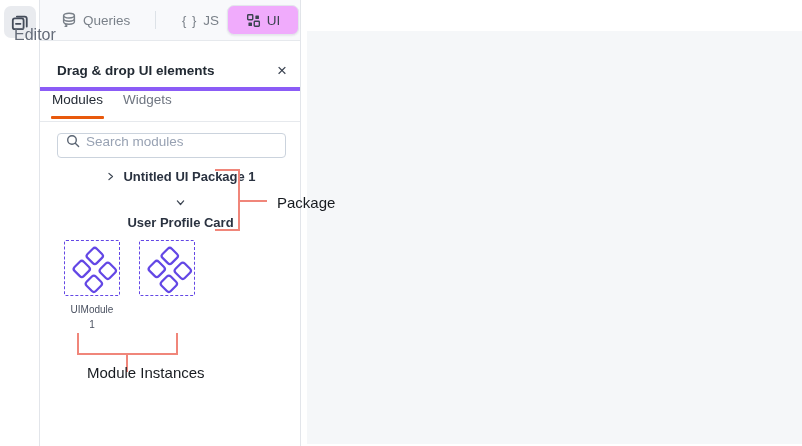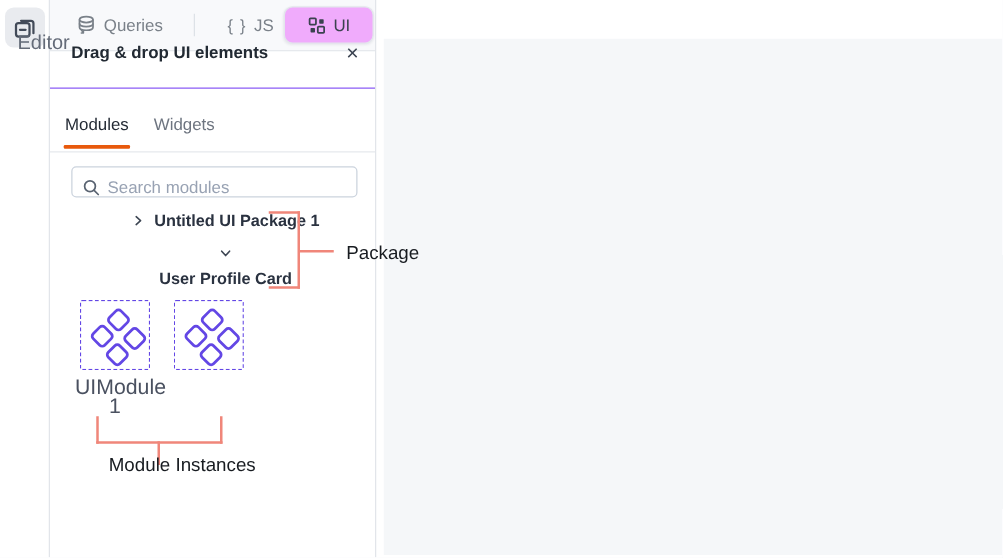--- a/index.html
+++ b/index.html
@@ -26,46 +26,46 @@
   
   .editor-tabs{position:absolute;left:0;top:0;width:100%;height:41px;border-bottom:1px solid #E6E9ED;background:#F8F9FB;}
   .switch-item{position:absolute;top:0;height:40px;display:flex;align-items:center;gap:6px;font-size:13.5px;color:#7A8189;cursor:pointer;}
   .switch-queries{left:22px;}
   .switch-sep{position:absolute;left:115px;top:11px;width:1px;height:18px;background:#DDE2E7;}
   .switch-js{left:142px;}
   .braces{font-size:13px;color:#7A8189;letter-spacing:1px;}
   .switch-ui{left:187px;top:5px;height:30px;width:72px;justify-content:center;background:#f0abfc;border:1px solid #E3E7EC;border-radius:7px;box-shadow:0 1px 2px rgba(20,30,45,.08);color:#3A424F;font-weight:500;}
 
   
-  .panel-header{position:absolute;left:0;top:34px;width:100%;height:37px;border-bottom:1px solid #8b5cf6;display:flex;align-items:flex-start;justify-content:space-between;padding:0 13px 0 17px;}
+  .panel-header{position:absolute;left:0;top:54px;width:100%;height:37px;border-bottom:4px solid #8b5cf6;display:flex;align-items:center;justify-content:space-between;padding:0 13px 0 17px;}
   .panel-title{font-size:13.5px;font-weight:700;color:#222A33;}
   .close-btn{font-size:17px;color:#3C4452;cursor:pointer;line-height:1;}
 
   
   .wm-tabs{position:absolute;left:0;top:78px;width:100%;height:44px;border-bottom:1px solid #E6E9ED;display:flex;align-items:stretch;gap:20px;padding:0 12px;}
   .wm-tab{display:flex;align-items:center;font-size:13.5px;color:#6E7580;cursor:pointer;position:relative;}
   .wm-tab.active{color:#242B35;font-weight:500;}
   .wm-tab.active::after{content:"";position:absolute;left:-1px;right:-1px;bottom:2px;height:3px;background:var(--accent-orange);border-radius:1px;}
 
   
-  .search-box{position:absolute;left:17px;top:133px;width:229px;height:25px;border:1px solid #CBD3DD;border-radius:4px;background:#fff;display:flex;align-items:flex-end;gap:6px;padding:0 8px;}
+  .search-box{position:absolute;left:17px;top:133px;width:229px;height:25px;border:1px solid #CBD3DD;border-radius:4px;background:#fff;display:flex;align-items:flex-start;gap:6px;padding:0 8px;}
   .search-box input{border:none;outline:none;flex:1;font-size:13.5px;color:#333;background:transparent;font-family:inherit;}
   .search-box input::placeholder{color:#98A2B3;}
 
   
   .tree-row{position:absolute;left:0;width:100%;height:20px;display:flex;align-items:center;gap:7px;padding-left:21px;cursor:pointer;justify-content:center;}
   .tree-row .label{font-size:13px;font-weight:600;color:#2A3240;}
   .tree-row-1{top:166px;}
   .tree-row-2{top:203px;flex-direction:column;}
 
   
   .module-card{position:absolute;top:240px;width:56px;height:56px;border:1.6px dashed var(--module-purple);border-radius:2px;display:flex;align-items:center;justify-content:center;cursor:grab;background:#fff;}
   .card-1{left:24px;}
   .card-2{left:99px;}
-  .module-label{position:absolute;top:303px;text-align:center;font-size:17px;line-height:14.5px;color:#4A5160;}
+  .module-label{position:absolute;top:303px;text-align:center;font-size:10px;line-height:14.5px;color:#4A5160;}
   .module-label span{display:block;}
   .label-1{left:20px;width:64px;}
   .label-2{left:91px;width:72px;}
 
   
   .ann-line{position:absolute;background:var(--annotation-salmon);z-index:5;}
   .ann-label{position:absolute;font-size:15px;color:#171B20;z-index:5;white-space:nowrap;}
   .pkg-h-top{left:215px;top:169px;width:25px;height:2px;}
   .pkg-v{left:238px;top:169px;width:2px;height:62px;}
   .pkg-h-bottom{left:215px;top:229px;width:25px;height:2px;}

